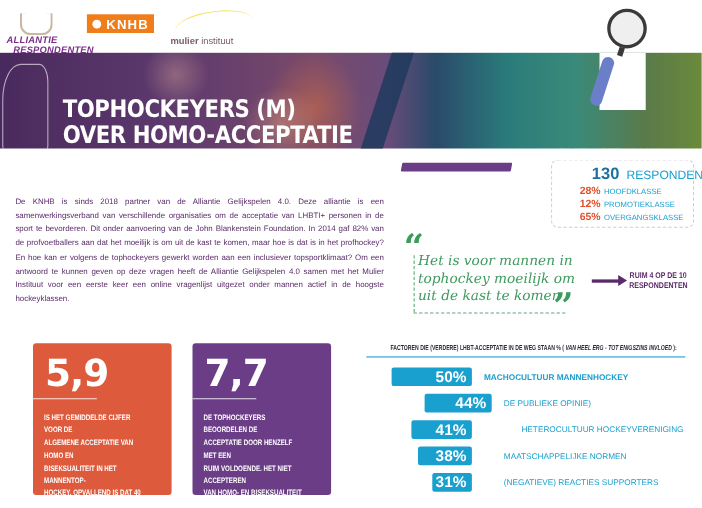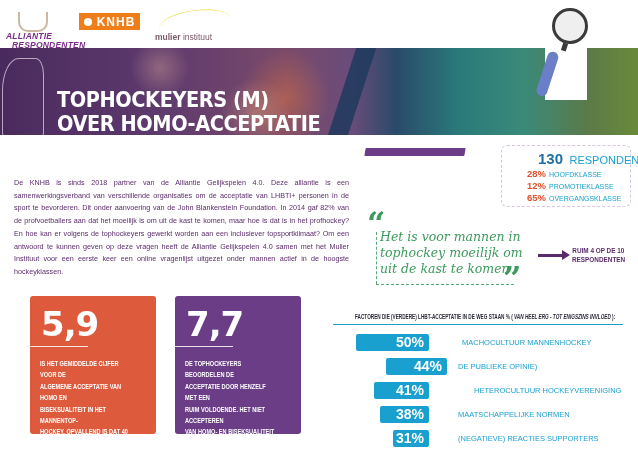--- a/index.html
+++ b/index.html
@@ -58,21 +58,21 @@
     .quote-line-h { left: 376px; top: 284px; width: 138px; height: 0; border-top: 1.5px dashed #5aa878; }
     .quote-close { left: 503px; top: 262px; color: #3e9a5e; font-size: 32px; font-weight: 900; font-family: "DejaVu Serif", serif; line-height: 32px; }
     .quote-text { left: 380px; top: 229px; width: 150px; color: #3e9a5e; font-style: italic; font-size: 12.5px; line-height: 16px; font-family: "DejaVu Serif", serif; }
     .arrow { left: 538px; top: 254px; width: 34px; height: 4px; }
     .arrow .shaft { position:absolute; left: 0; top: 0; width: 26px; height: 3px; background: #5a2a6a; }
     .arrow .head { position:absolute; left: 24px; top: -4px; width: 0; height: 0; border-left: 8px solid #5a2a6a; border-top: 5.5px solid transparent; border-bottom: 5.5px solid transparent; }
     .ruim { left: 572px; top: 246px; width: 62px; color: #5a2a6a; font-size: 7.5px; line-height: 9px; text-align: center; transform: scaleX(0.85); transform-origin: left top; font-weight: 700; }
     .ruim b { font-weight: 900; }
 
     
-    .card { top: 296px; width: 126px; height: 138px; border-radius: 3px; color: #ffffff; }
+    .card { top: 312px; width: 126px; height: 138px; border-radius: 3px; color: #ffffff; }
     .card-orange { left: 30px; background: #de5a3c; }
     .card-purple { left: 175px; background: #6a3d86; }
     .card .big { position:absolute; left: 11px; top: 8px; font-size: 34px; font-weight: 900; letter-spacing: -1px; font-family: "DejaVu Sans", sans-serif; }
     .card .rule { position:absolute; left: 0; top: 50px; width: 58px; height: 0; border-top: 1.5px solid rgba(255,255,255,0.85); }
     .card .desc { position:absolute; left: 10px; top: 62px; width: 118px; font-size: 7.2px; line-height: 11.4px; font-weight: 700; text-transform: uppercase; transform: scaleX(0.78); transform-origin: left top; white-space: nowrap; }
 
     
     .factors-title { left: 355px; top: 313px; width: 270px; font-size: 6.5px; color: #2a2a3a; white-space: nowrap; transform: scaleX(0.72); transform-origin: left top; font-weight: 700; }
     .factors-title i { font-style: italic; }
     .factors-rule { left: 333px; top: 324px; width: 290px; height: 0; border-top: 1px solid #1aa0cf; }
@@ -168,21 +168,21 @@
 VOORAL BIJ ANDERE STAKEHOLDERS IN
 HET TOPHOCKEY GELEGD.</div>
 </div>
 
 <div class="abs factors-title">
   <span>FACTOREN DIE (VERDERE) LHBT-ACCEPTATIE IN DE WEG STAAN % ( </span><i>VAN HEEL ERG - TOT ENIGSZINS INVLOED</i><span> ):</span>
 </div>
 <div class="abs factors-rule"></div>
 
 <div class="bar" style="left:356px; top:334px; width:73px;">50%</div>
-<div class="bar-label" style="left:462px; top:334px;">MACHOCULTUUR MANNENHOCKEY</div>
+<div class="bar-label" style="left:440px; top:334px;font-weight:bold;">MACHOCULTUUR MANNENHOCKEY</div>
 
 <div class="bar" style="left:386px; top:358px; width:61px;">44%</div>
 <div class="bar-label" style="left:458px; top:358px;">DE PUBLIEKE OPINIE)</div>
 
 <div class="bar" style="left:374px; top:382px; width:55px;">41%</div>
 <div class="bar-label" style="left:474px; top:382px;">HETEROCULTUUR HOCKEYVERENIGING</div>
 
 <div class="bar" style="left:380px; top:406px; width:49px;">38%</div>
 <div class="bar-label" style="left:458px; top:406px;">MAATSCHAPPELIJKE NORMEN</div>
 

